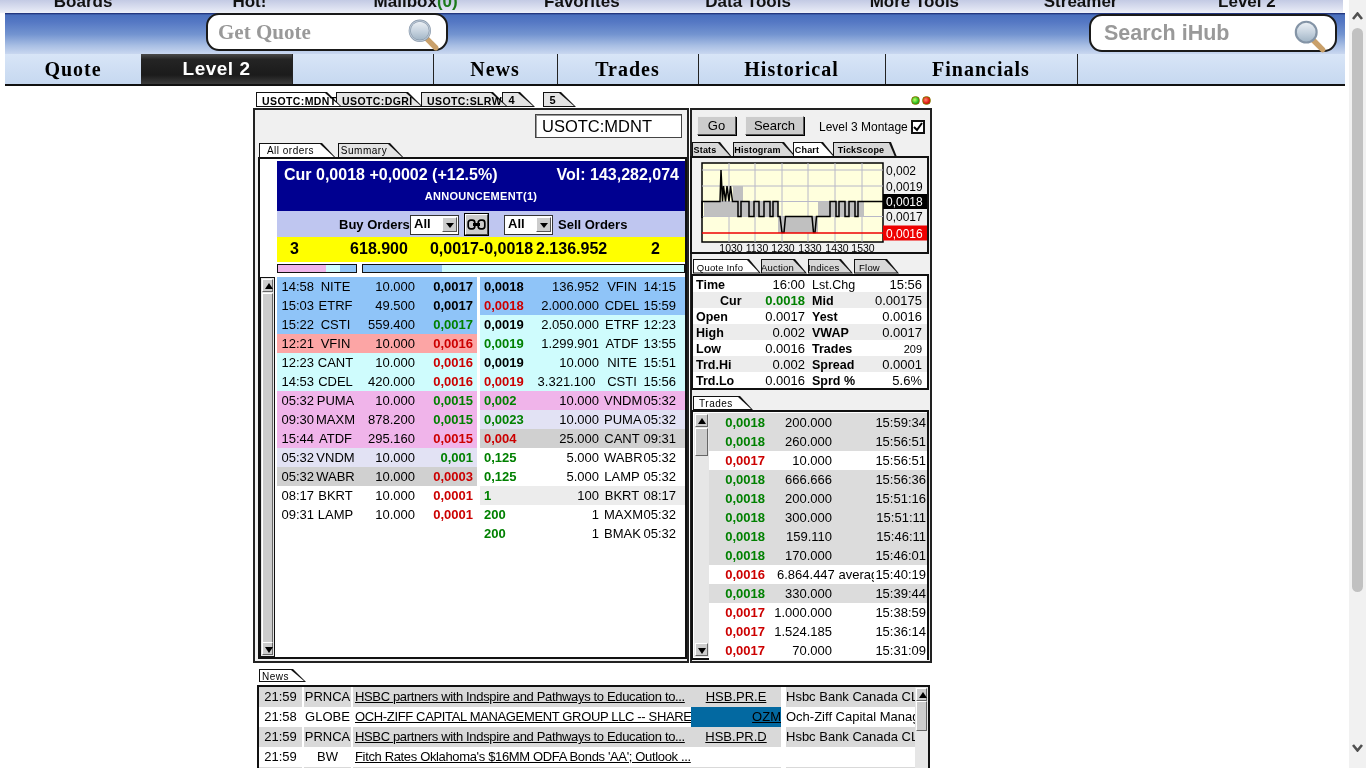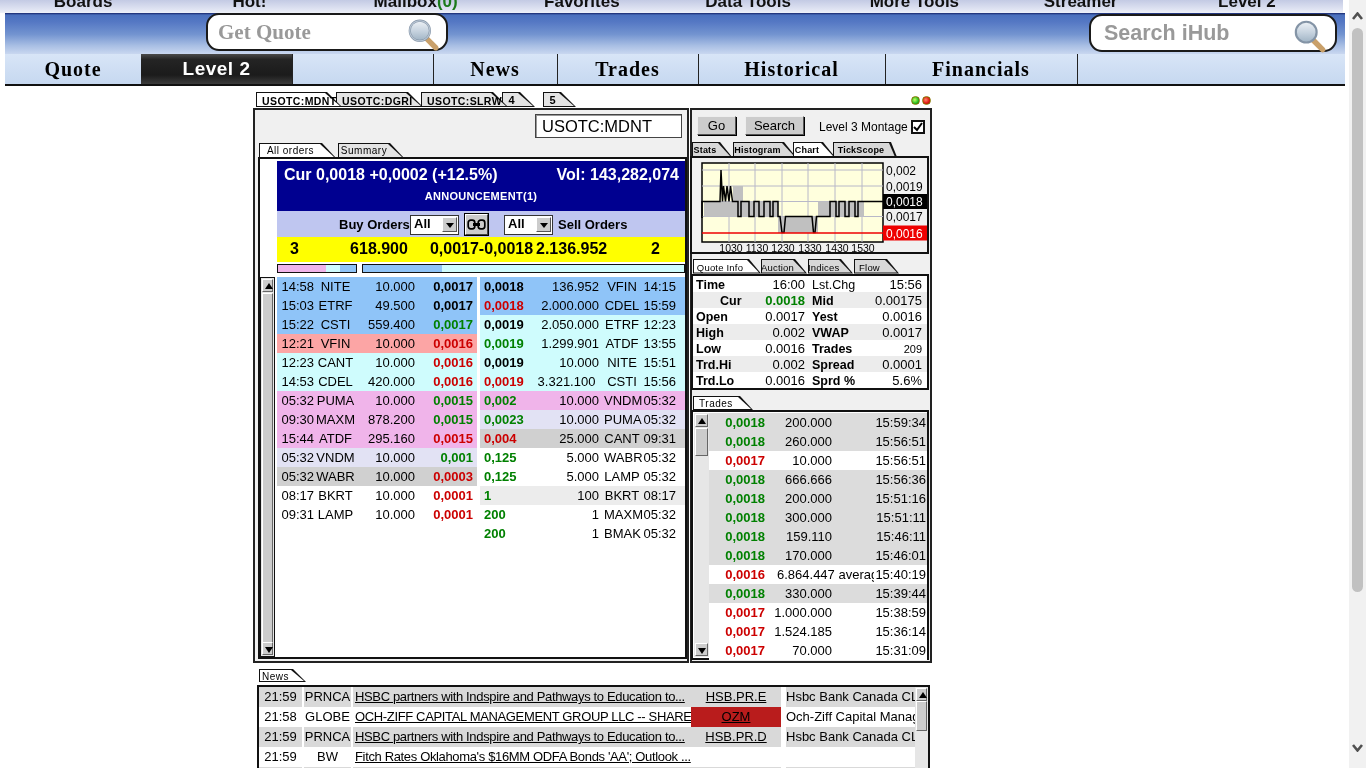--- a/index.html
+++ b/index.html
@@ -635,21 +635,21 @@
         <span class="abs" style="left:0px;width:43px;height:100%;background:#d9d9d9;text-align:center;">21:59</span>
         <span class="abs" style="left:45px;width:47px;height:100%;background:#d9d9d9;text-align:center;">PRNCA</span>
         <span class="abs" style="left:94px;width:339px;height:100%;background:#d9d9d9;padding-left:2px;letter-spacing:-0.35px;text-decoration:underline;white-space:nowrap;overflow:hidden;">HSBC partners with Indspire and Pathways to Education to...</span>
         <span class="abs" style="left:432px;width:90px;height:100%;background:#d9d9d9;text-align:center;text-decoration:underline;">HSB.PR.E</span>
         <span class="abs" style="left:527px;width:129px;height:100%;background:#d9d9d9;white-space:nowrap;overflow:hidden;">Hsbc Bank Canada CL</span>
       </div>
       <div class="abs" style="left:0;top:20px;width:659px;height:20px;font-size:13px;line-height:20px;">
         <span class="abs" style="left:0px;width:43px;height:100%;background:#fff;text-align:center;">21:58</span>
         <span class="abs" style="left:45px;width:47px;height:100%;background:#fff;text-align:center;">GLOBE</span>
         <span class="abs" style="left:94px;width:339px;height:100%;background:#fff;padding-left:2px;letter-spacing:-0.35px;text-decoration:underline;white-space:nowrap;overflow:hidden;">OCH-ZIFF CAPITAL MANAGEMENT GROUP LLC -- SHARE...</span>
-        <span class="abs" style="left:432px;width:90px;height:100%;background:#b91c1c;text-align:center;text-decoration:underline;">OZM</span>
+        <span class="abs" style="left:432px;width:90px;height:100%;background:#0369a1;text-align:right;text-decoration:underline;">OZM</span>
         <span class="abs" style="left:527px;width:129px;height:100%;background:#fff;white-space:nowrap;overflow:hidden;">Och-Ziff Capital Manage</span>
       </div>
       <div class="abs" style="left:0;top:40px;width:659px;height:20px;font-size:13px;line-height:20px;">
         <span class="abs" style="left:0px;width:43px;height:100%;background:#d9d9d9;text-align:center;">21:59</span>
         <span class="abs" style="left:45px;width:47px;height:100%;background:#d9d9d9;text-align:center;">PRNCA</span>
         <span class="abs" style="left:94px;width:339px;height:100%;background:#d9d9d9;padding-left:2px;letter-spacing:-0.35px;text-decoration:underline;white-space:nowrap;overflow:hidden;">HSBC partners with Indspire and Pathways to Education to...</span>
         <span class="abs" style="left:432px;width:90px;height:100%;background:#d9d9d9;text-align:center;text-decoration:underline;">HSB.PR.D</span>
         <span class="abs" style="left:527px;width:129px;height:100%;background:#d9d9d9;white-space:nowrap;overflow:hidden;">Hsbc Bank Canada CL</span>
       </div>
       <div class="abs" style="left:0;top:60px;width:659px;height:20px;font-size:13px;line-height:20px;">

